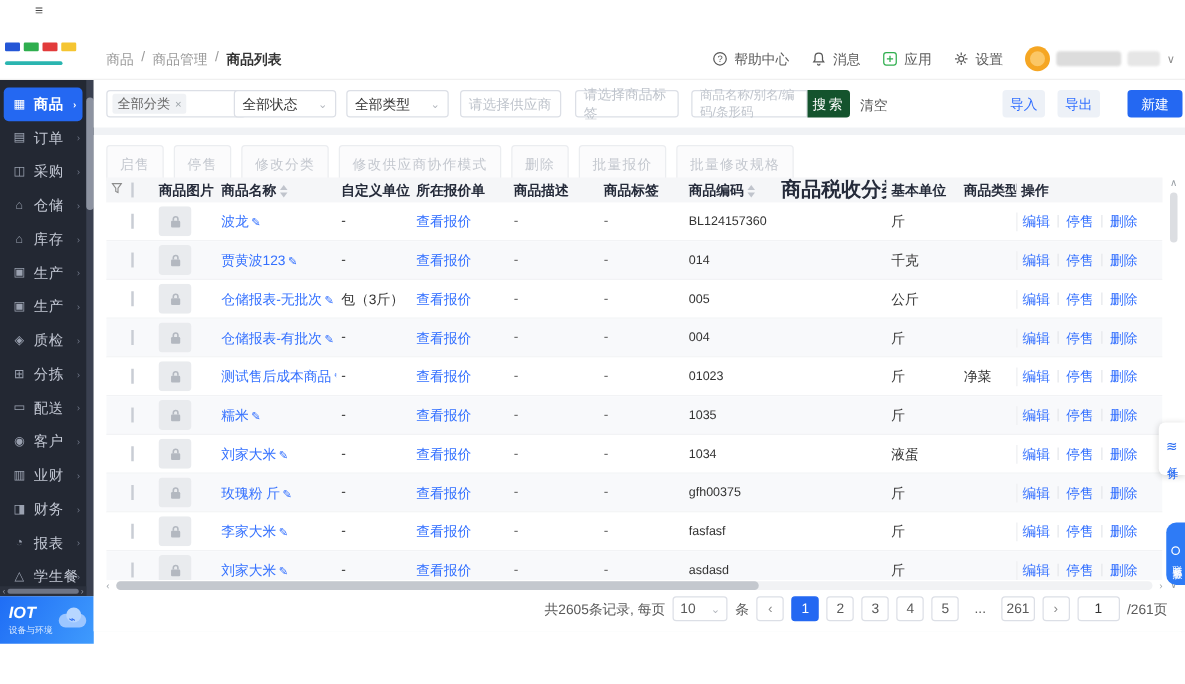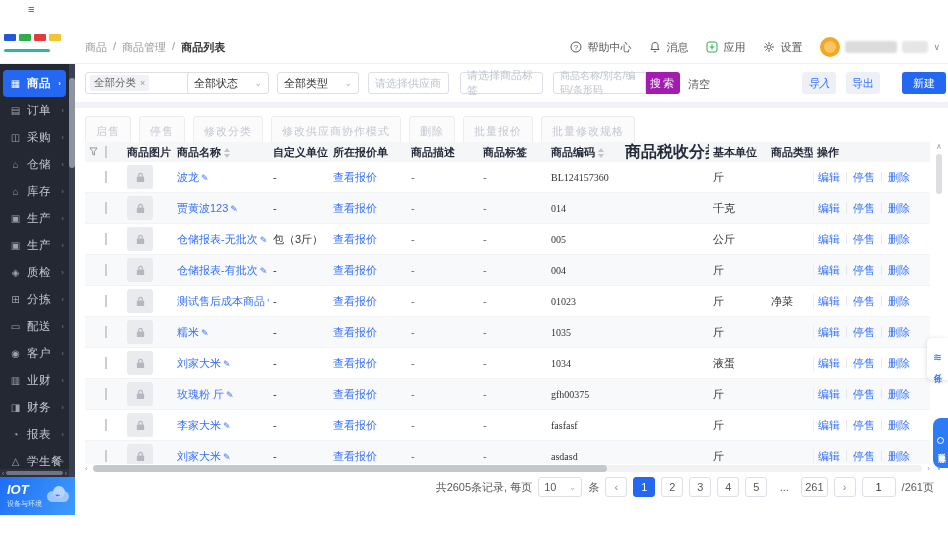--- a/index.html
+++ b/index.html
@@ -60,38 +60,38 @@
   .f-field { position:absolute; top:8px; height:22px; border:1px solid #dcdfe6; border-radius:3px; background:#fff; display:flex; align-items:center; font-size:11px; }
   .f-multiselect { left:10px; width:112px; padding:0 4px; }
   .f-tag-chip { background:#f0f2f5; border-radius:2px; padding:1px 4px; color:#666; display:flex; gap:4px; align-items:center; font-size:10.5px; }
   .f-tag-x { color:#9aa0a6; cursor:pointer; font-size:9px; }
   .f-select { padding:0 6px; justify-content:space-between; color:#333; cursor:pointer; }
   .f-sel-status { left:112px; width:82px; } .f-sel-type { left:202px; width:82px; }
   .f-sel-caret { color:#b0b4bb; font-size:9px; }
   .f-input { color:#bfc4cc; padding:0 6px; }
   .f-in-supplier { left:293px; width:81px; } .f-in-tag { left:385px; width:83px; } .f-in-keyword { left:478px; width:93px; border-radius:3px 0 0 3px; }
   .btn { display:flex; align-items:center; justify-content:center; cursor:pointer; border-radius:3px; font-size:11px; }
-  .btn-search { position:absolute; left:571px; top:8px; width:34px; height:22px; background:#a21caf; color:#fff; border-radius:0 3px 3px 0; letter-spacing:2px; }
+  .btn-search { position:absolute; left:571px; top:8px; width:34px; height:22px; background:#14532d; color:#fff; border-radius:0 3px 3px 0; letter-spacing:2px; }
   .link-clear { position:absolute; left:613px; top:13px; color:#595959; cursor:pointer; }
-  .btn-import { position:absolute; right:112px; top:8px; width:34px; height:22px; background:#edf1f7; color:#3370ff;font-style:italic; }
+  .btn-import { position:absolute; right:112px; top:8px; width:34px; height:22px; background:#edf1f7; color:#3370ff; }
   .btn-export { position:absolute; right:68px; top:8px; width:34px; height:22px; background:#edf1f7; color:#3370ff; }
   .btn-create { position:absolute; right:2px; top:8px; width:44px; height:22px; background:#2468f2; color:#fff; }
 
   
   .toolbar { position:absolute; left:10px; top:8px; display:flex; gap:8px; }
   .tb-btn { height:22px; padding:14px 10px; background:#fbfbfc; border:1px solid #ebedf0; border-radius:3px; color:#c4c8cf; display:flex; align-items:center; font-size:11px; letter-spacing:1px; cursor:not-allowed; }
 
   
   .thead { position:absolute; left:10px; top:34px; width:845px; height:20px; background:#f5f6f8; display:flex; align-items:center; font-weight:bold; color:#252b3a; }
   .rows { position:absolute; left:10px; top:54px; width:845px; height:302px; overflow:hidden; }
   .trow { display:flex; align-items:center; height:31px; border-bottom:1px solid #f2f3f5; background:#fff; }
   .trow:nth-child(even) { background:#f8f9fb; }
   .cell { padding:0 4px; overflow:hidden; white-space:nowrap; }
   .c-filter{width:16px;} .c-cb{width:22px;} .c-img{width:50px;} .c-name{width:96px;} .c-unit{width:60px;}
-  .c-quote{width:78px;} .c-desc{width:72px;} .c-tag{width:68px;} .c-code{width:74px;font-family:Liberation Serif, serif;} .c-tax{width:88px;}
+  .c-quote{width:78px;} .c-desc{width:72px;} .c-tag{width:68px;} .c-code{width:74px;} .c-tax{width:88px;}
   .c-bunit{width:58px;} .c-type{width:46px;} .c-ops{flex:1; min-width:100px; border-left:1px solid #eef0f2; display:flex; gap:0; align-items:center; justify-content:flex-start;}
   .thead .c-ops { border-left:none; }
   .checkbox { width:12px; height:12px; border:1px solid #c9cdd4; border-radius:2px; background:#fff; cursor:pointer; }
   .sorts { display:inline-flex; flex-direction:column; margin-left:3px; vertical-align:middle; }
   .sorts i { width:0; height:0; border-left:3.5px solid transparent; border-right:3.5px solid transparent; }
   .sorts .up { border-bottom:4px solid #c0c4cc; margin-bottom:2px; } .sorts .dn { border-top:4px solid #c0c4cc; }
   .imgbox { width:26px; height:24px; background:#e9ebee; border-radius:3px; display:flex; align-items:center; justify-content:center; }
   a.tlink { color:#3370ff; text-decoration:none; cursor:pointer; }
   .pencil { color:#3370ff; font-size:9px; margin-left:2px; }
   .op-sep { width:1px; height:10px; background:#e5e7eb; margin:0 6px; }

